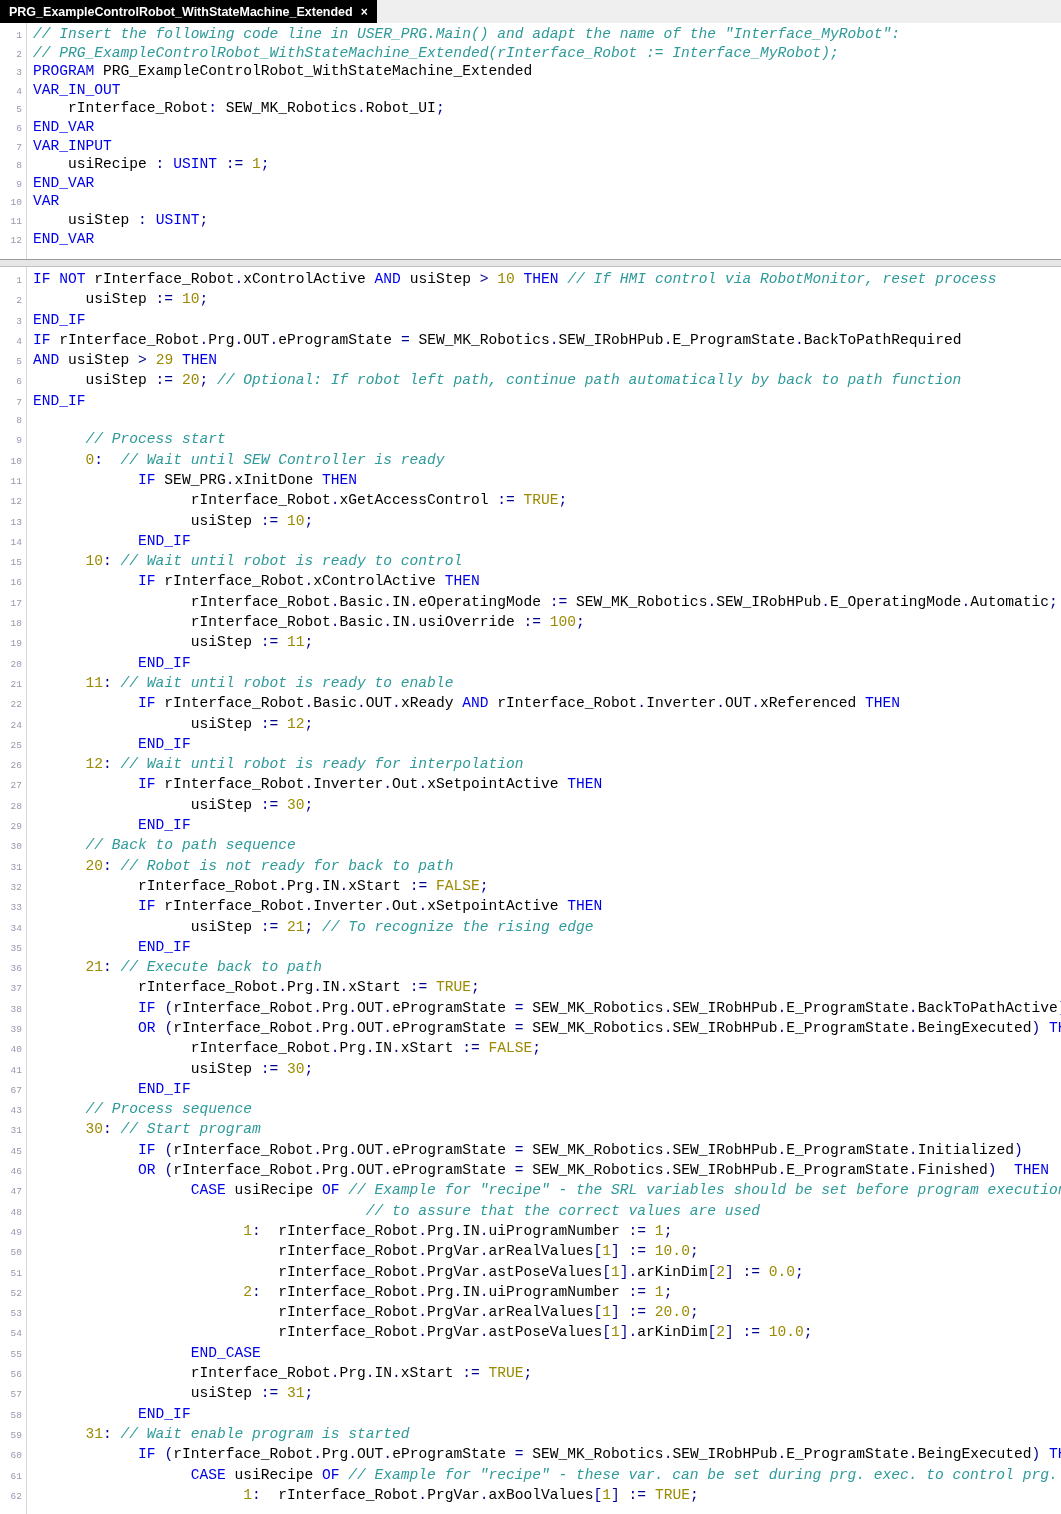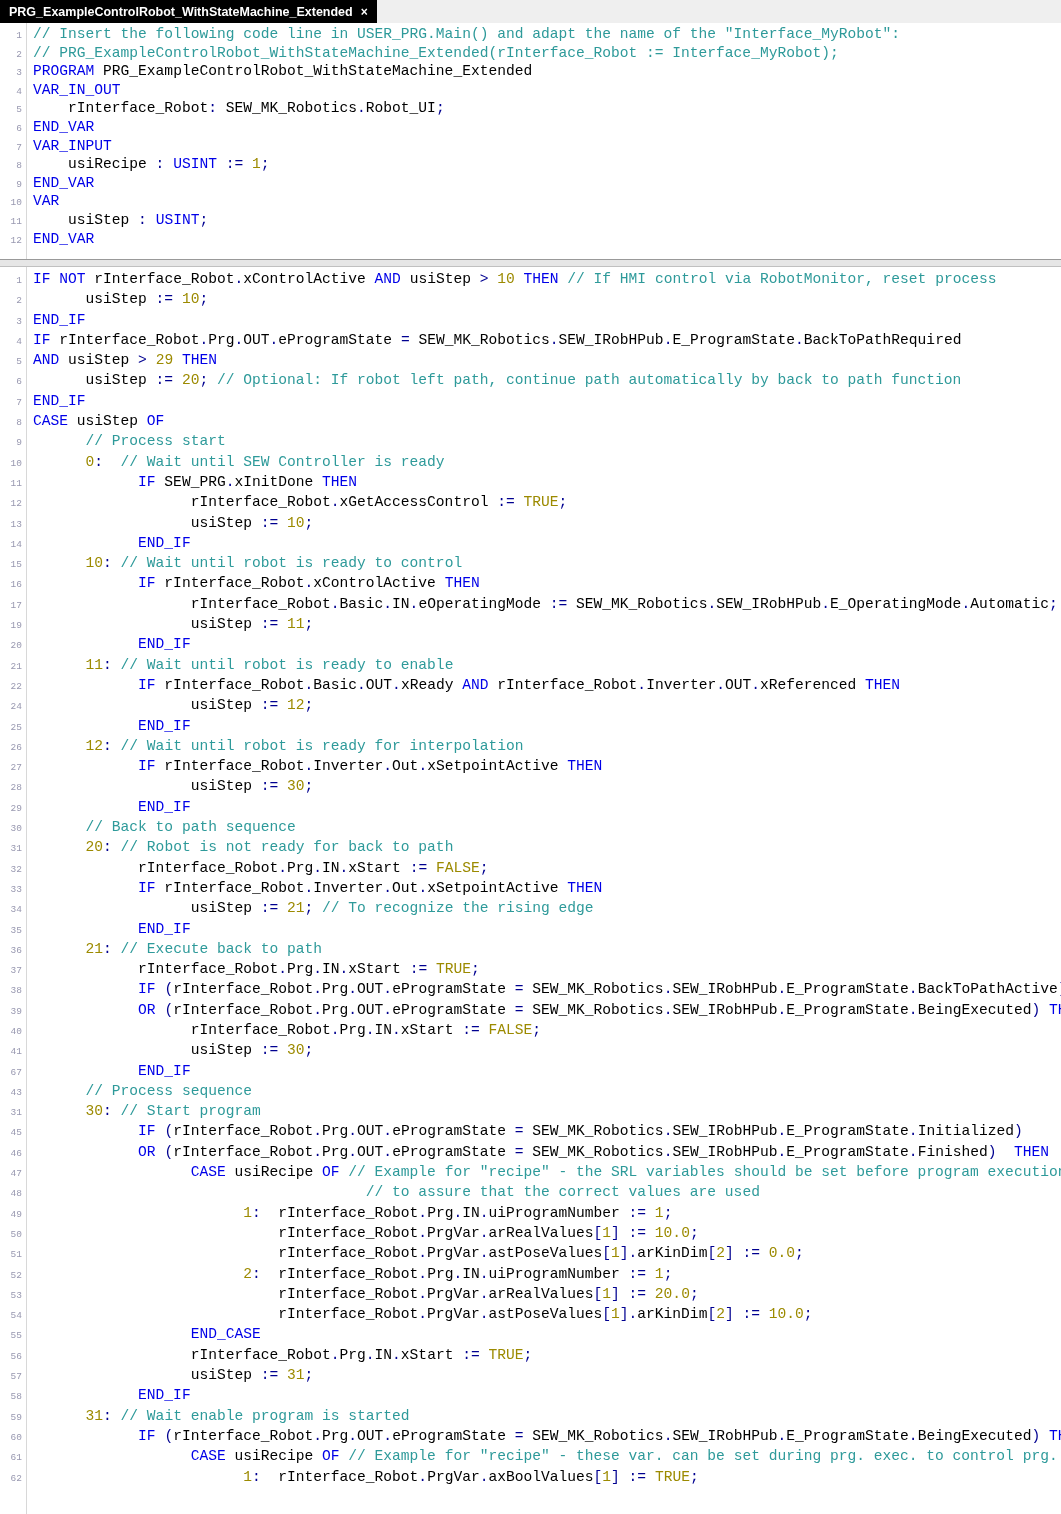--- a/index.html
+++ b/index.html
@@ -23,21 +23,21 @@
   .decl{height:233px;flex:none;}
   .impl{flex:1;}
   .row{display:flex;align-items:baseline;}
   .decl .row{line-height:17.6px;}
   .impl .row{line-height:18.3px;}
   .ln{flex:none;width:22px;text-align:right;padding-right:4px;font-size:9.5px;color:var(--ln);}
   .code{flex:1;padding-left:7px;white-space:pre;tab-size:6;font-size:14.6px;color:var(--plain);overflow:hidden;}
   .k{color:var(--kw);font-weight:normal;}
   .o{color:var(--op);}
   .n{color:var(--num);}
-  .c{color:var(--cmt);}
+  .c{color:var(--cmt);font-style:italic;}
 
   
   .splitter{height:8px;flex:none;background:#E6E6E6;border-top:1px solid #999;
             border-bottom:1px solid #C0C0C0;box-sizing:border-box;cursor:row-resize;}
 </style>
 </head>
 <body>
 
 <div class="app">
   <div class="tabbar">
@@ -124,21 +124,20 @@
       <div class="row">
         <span class="ln">6</span>
         <span class="code"><span>	usiStep </span><span class="o">:=</span><span> </span><span class="n">20</span><span class="o">;</span><span> </span><span class="c">// Optional: If robot left path, continue path automatically by back to path function</span></span>
       </div>
       <div class="row">
         <span class="ln">7</span>
         <span class="code"><span class="k">END_IF</span></span>
       </div>
       <div class="row">
         <span class="ln">8</span>
-        <span class="code"><span class="k">CASE</span><span> usiStep </span><span class="k">OF</span></span>
       </div>
       <div class="row">
         <span class="ln">9</span>
         <span class="code"><span>	</span><span class="c">// Process start</span></span>
       </div>
       <div class="row">
         <span class="ln">10</span>
         <span class="code"><span>	</span><span class="n">0</span><span class="o">:</span><span>  </span><span class="c">// Wait until SEW Controller is ready</span></span>
       </div>
       <div class="row">
@@ -163,20 +162,24 @@
       </div>
       <div class="row">
         <span class="ln">16</span>
         <span class="code"><span>		</span><span class="k">IF</span><span> rInterface_Robot</span><span class="o">.</span><span>xControlActive </span><span class="k">THEN</span></span>
       </div>
       <div class="row">
         <span class="ln">17</span>
         <span class="code"><span>			rInterface_Robot</span><span class="o">.</span><span>Basic</span><span class="o">.</span><span>IN</span><span class="o">.</span><span>eOperatingMode </span><span class="o">:=</span><span> SEW_MK_Robotics</span><span class="o">.</span><span>SEW_IRobHPub</span><span class="o">.</span><span>E_OperatingMode</span><span class="o">.</span><span>Automatic</span><span class="o">;</span></span>
       </div>
       <div class="row">
+        <span class="ln">18</span>
+        <span class="code"><span>			rInterface_Robot</span><span class="o">.</span><span>Basic</span><span class="o">.</span><span>IN</span><span class="o">.</span><span>usiOverride </span><span class="o">:=</span><span> </span><span class="n">100</span><span class="o">;</span></span>
+      </div>
+      <div class="row">
         <span class="ln">19</span>
         <span class="code"><span>			usiStep </span><span class="o">:=</span><span> </span><span class="n">11</span><span class="o">;</span></span>
       </div>
       <div class="row">
         <span class="ln">20</span>
         <span class="code"><span>		</span><span class="k">END_IF</span></span>
       </div>
       <div class="row">
         <span class="ln">21</span>
         <span class="code"><span>	</span><span class="n">11</span><span class="o">:</span><span> </span><span class="c">// Wait until robot is ready to enable</span></span>

